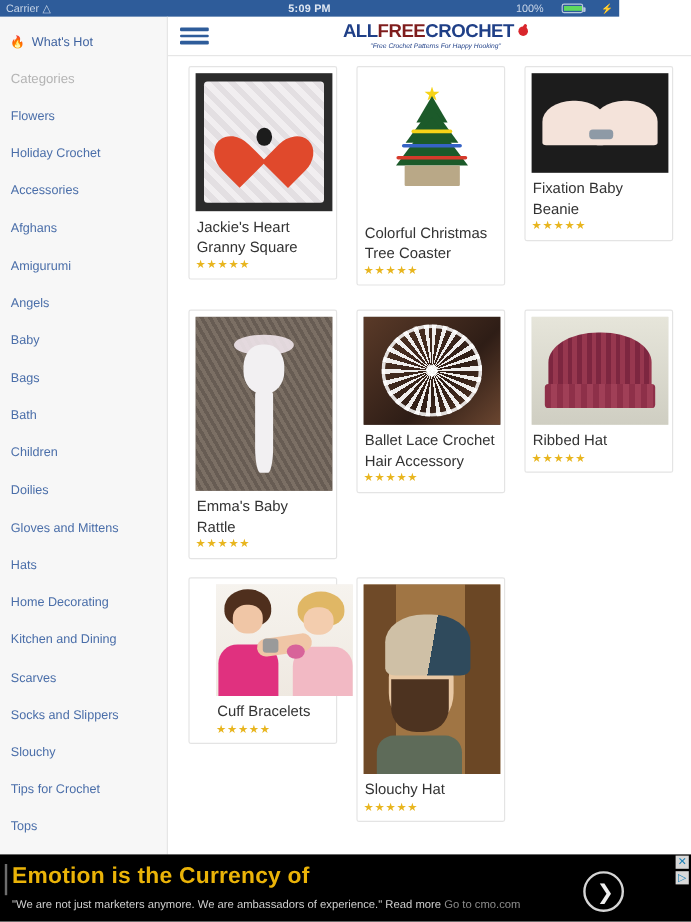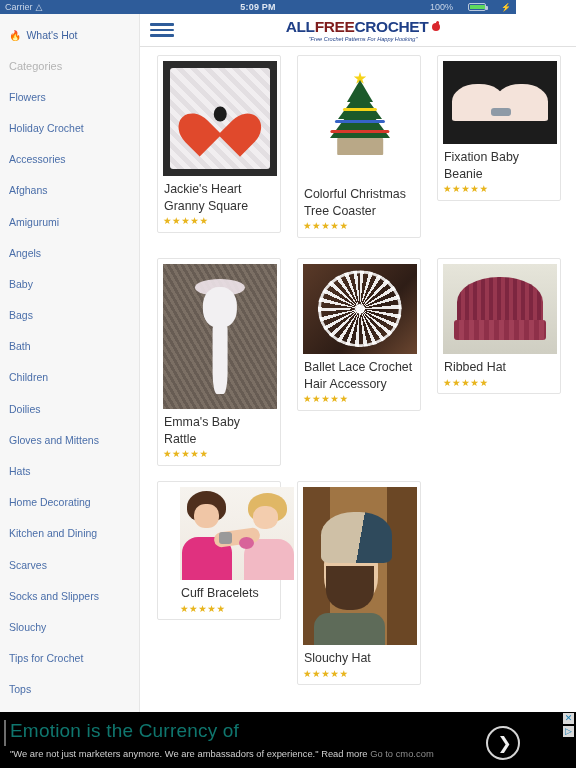--- a/index.html
+++ b/index.html
@@ -193,21 +193,21 @@
   .img-slouchy .shirt { position:absolute; left:10%; bottom:0; width:62%; height:20%; background:#5e6b59; border-radius:14px 14px 0 0;}
 
   
   #ad-banner {
     position: absolute; left: 0; bottom: 0;
     width: 576px; height: 56px;
     background: #000000;
     overflow: hidden;
   }
   #ad-inner { position:absolute; left:0; top:4px; width:576px; height:52px; }
-  #ad-title { position:absolute; left:10px; top:4px; font-size:19px; color:#0f766e; font-weight:400; letter-spacing:.2px;}
+  #ad-title { position:absolute; left:10px; top:4px; font-size:19px; color:#eab308; font-weight:700; letter-spacing:.2px;}
   #ad-sub { position:absolute; left:10px; top:32px; font-size:9.4px; color:#cfcfcf;}
   #ad-sub .muted { color:#8c8c8c; }
   #ad-bar { position:absolute; left:4px; top:4px; width:2px; height:26px; background:#6d6d6d;}
   #ad-arrow {
     position:absolute; right:56px; top:10px; width:34px; height:34px;
     border:2px solid #d5d5d5; border-radius:50%;
     display:flex; align-items:center; justify-content:center;
     color:#f0f0f0; font-size:17px; line-height:1; padding-left:3px;
   }
   #ad-close {

